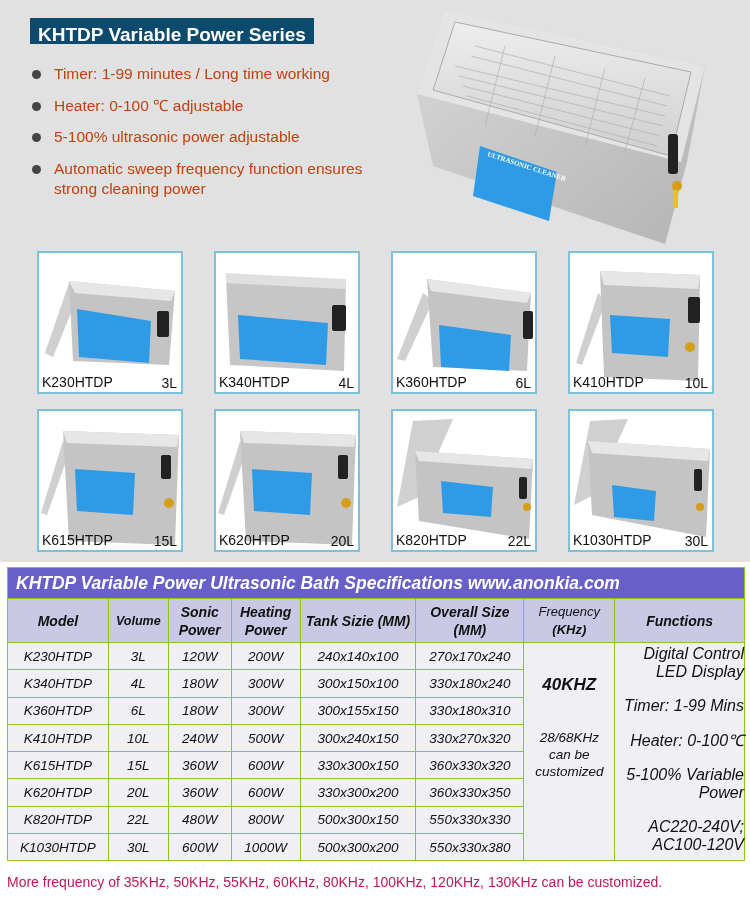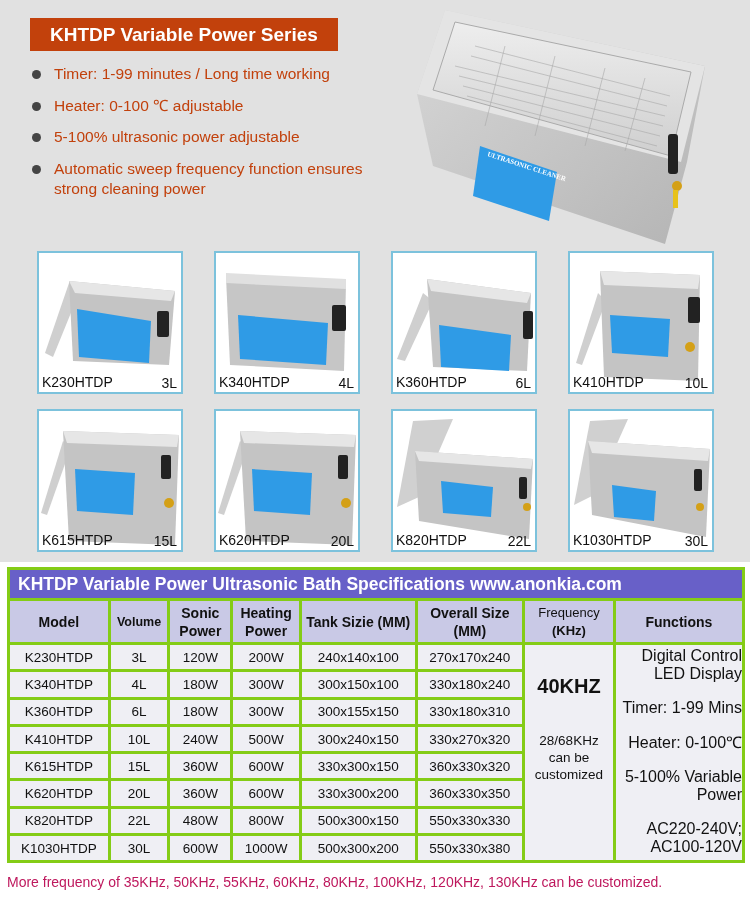--- a/index.html
+++ b/index.html
@@ -1,35 +1,35 @@
 <!DOCTYPE html>
 <html><head>
 <meta charset="utf-8">
 <style>
   * { box-sizing: border-box; margin: 0; padding: 0; }
   body { width: 750px; height: 900px; background: #ffffff; font-family: "Liberation Sans", sans-serif; overflow: hidden; position: relative; }
   .top { position: absolute; left: 0; top: 0; width: 750px; height: 562px; background: #e1e1e1; }
-  .title-badge { position: absolute; left: 30px; top: 18px; height: 33px; padding: 0 20px; background: #c2410c; color: #fff; font-weight: bold; font-size: 19px; line-height: 33px; white-space: nowrap; }
+  .title-badge { position: absolute; left: 30px; top: 18px; height: 26px; padding: 0 8px; background: #0c4a6e; color: #fff; font-weight: bold; font-size: 19px; line-height: 33px; white-space: nowrap; }
   .features { position: absolute; left: 30px; top: 64px; width: 370px; list-style: none; }
   .features li { position: relative; padding-left: 24px; font-size: 15.5px; color: #c2410c; line-height: 20px; margin-bottom: 11.5px; }
   .features li .dot { position: absolute; left: 2px; top: 6px; width: 9px; height: 9px; border-radius: 50%; background: #444; }
   .hero { position: absolute; left: 415px; top: 6px; width: 300px; height: 240px; }
   .card { position: absolute; width: 146px; height: 143px; background: #fff; border: 2px solid #7cc2dc; overflow: hidden; }
   .card .model { position: absolute; left: 3px; bottom: 2px; font-size: 14px; color: #111; }
   .card .vol { position: absolute; right: 4px; bottom: 1px; font-size: 14px; color: #111; }
   .card svg { position: absolute; left: 0; top: 0; }
   .spec { position: absolute; left: 7px; top: 567px; width: 738px; border-collapse: collapse; }
-  .spec td, .spec th { border: 3px solid #84cc16; text-align: center; vertical-align: middle; color: #111; }
+  .spec td, .spec th { border: 1px solid #84cc16; text-align: center; vertical-align: middle; color: #111; font-style: italic; }
   .spec .tbar td { background: #6860c8; color: #fff; font-weight: bold; font-size: 17.5px; text-align: left; padding-left: 8px; height: 31px; white-space: nowrap; }
   .spec .hrow th { background: #c9c9e6; font-size: 14px; font-weight: bold; height: 44px; line-height: 18px; }
   .spec .hrow th.small { font-size: 12.5px; }
   .spec .hrow th.freq { font-weight: normal; font-size: 13px; }
   .spec tbody td { background: #efeff4; font-size: 13.5px; height: 27.3px; }
   .spec td.freqcell { vertical-align: middle; }
-  .freq-main { font-weight: bold; font-size: 20px; display: block; margin-bottom: 34px; margin-top: 4px; }
+  .freq-main { font-weight: bold; font-size: 17px; display: block; margin-bottom: 34px; margin-top: 4px; }
   .freq-sub { font-size: 13.5px; line-height: 17px; display: block; }
   .spec td.func { text-align: right; padding-left: 5px; vertical-align: top; font-size: 16px; line-height: 17.5px; padding-top: 2px; }
   .func p { margin-bottom: 17px; }
   .footer { position: absolute; left: 7px; top: 874px; font-size: 14px; color: #be185d; white-space: nowrap; }
 </style>
 </head>
 <body>
 
 <div class="top">
   <div class="title-badge">KHTDP Variable Power Series</div>

